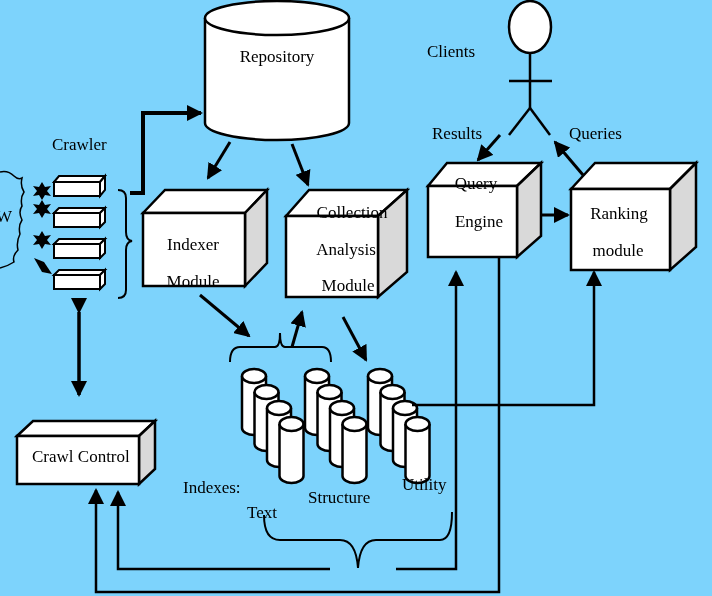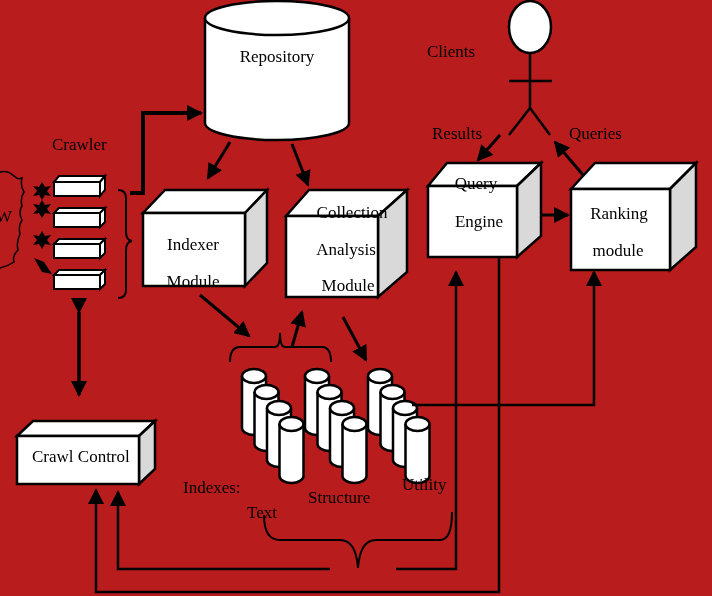--- a/index.html
+++ b/index.html
@@ -1,16 +1,16 @@
 <!DOCTYPE html>
 <html><head>
 <meta charset="utf-8">
 <style>
   html, body { margin:0; padding:0; background:#ffffff; }
-  #canvas { position:relative; width:712px; height:596px; overflow:hidden; background:#b91c1c; }
+  #canvas { position:relative; width:712px; height:596px; overflow:hidden; background:#7dd3fc; }
   svg { position:absolute; left:0; top:0; }
   text { font-family: "Liberation Serif", "DejaVu Serif", serif; fill:#000; }
 </style>
 </head>
 <body>
 
 <div id="canvas">
 <svg width="712" height="596" viewBox="0 0 712 596">
   <defs>
     <marker id="ah" markerWidth="10" markerHeight="10" refX="8" refY="5" orient="auto" markerUnits="userSpaceOnUse">

